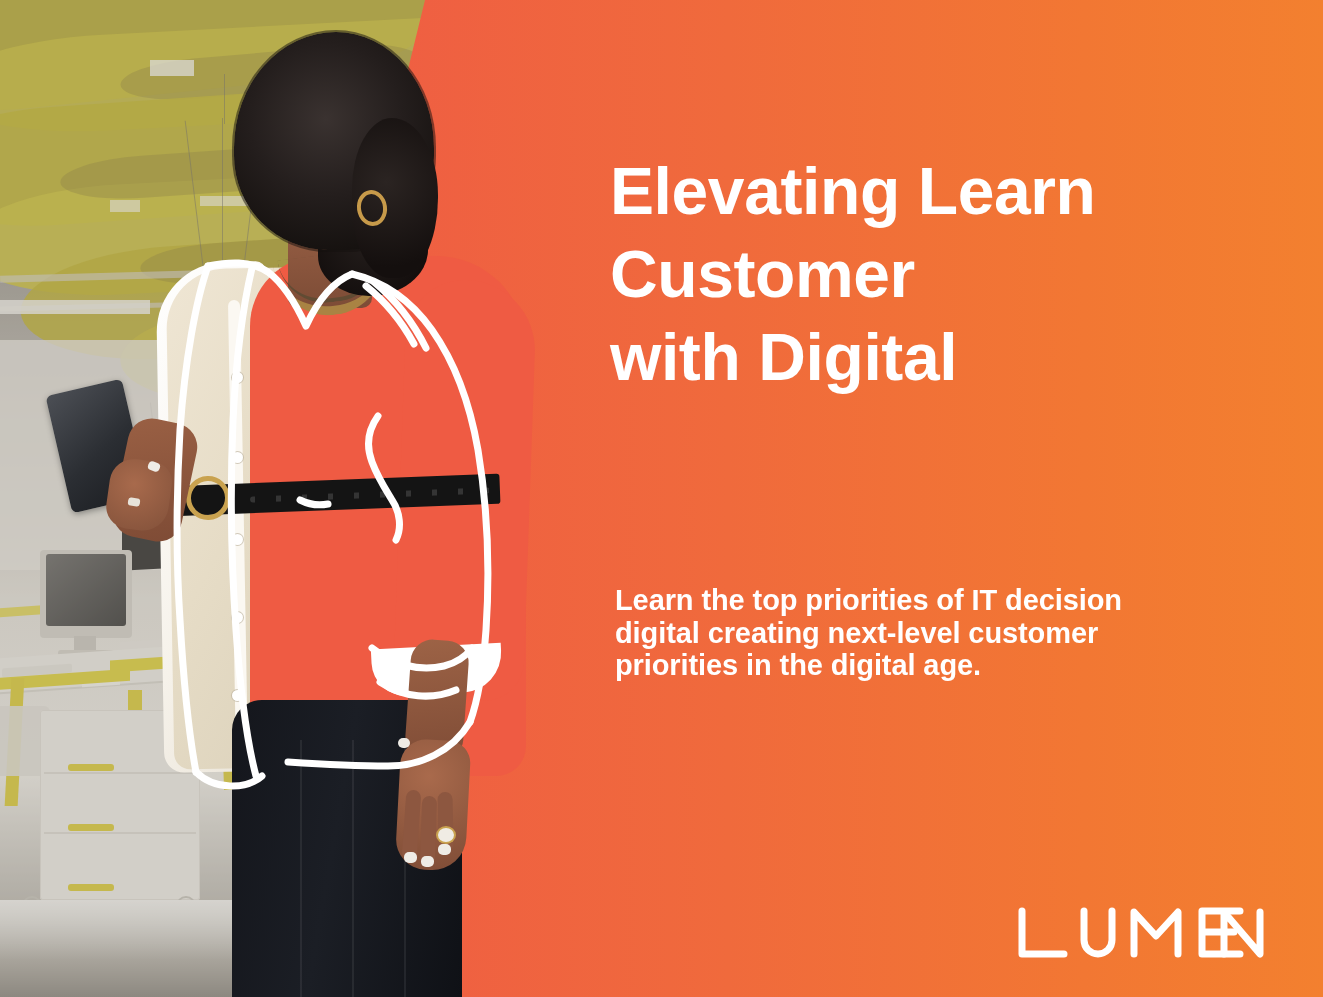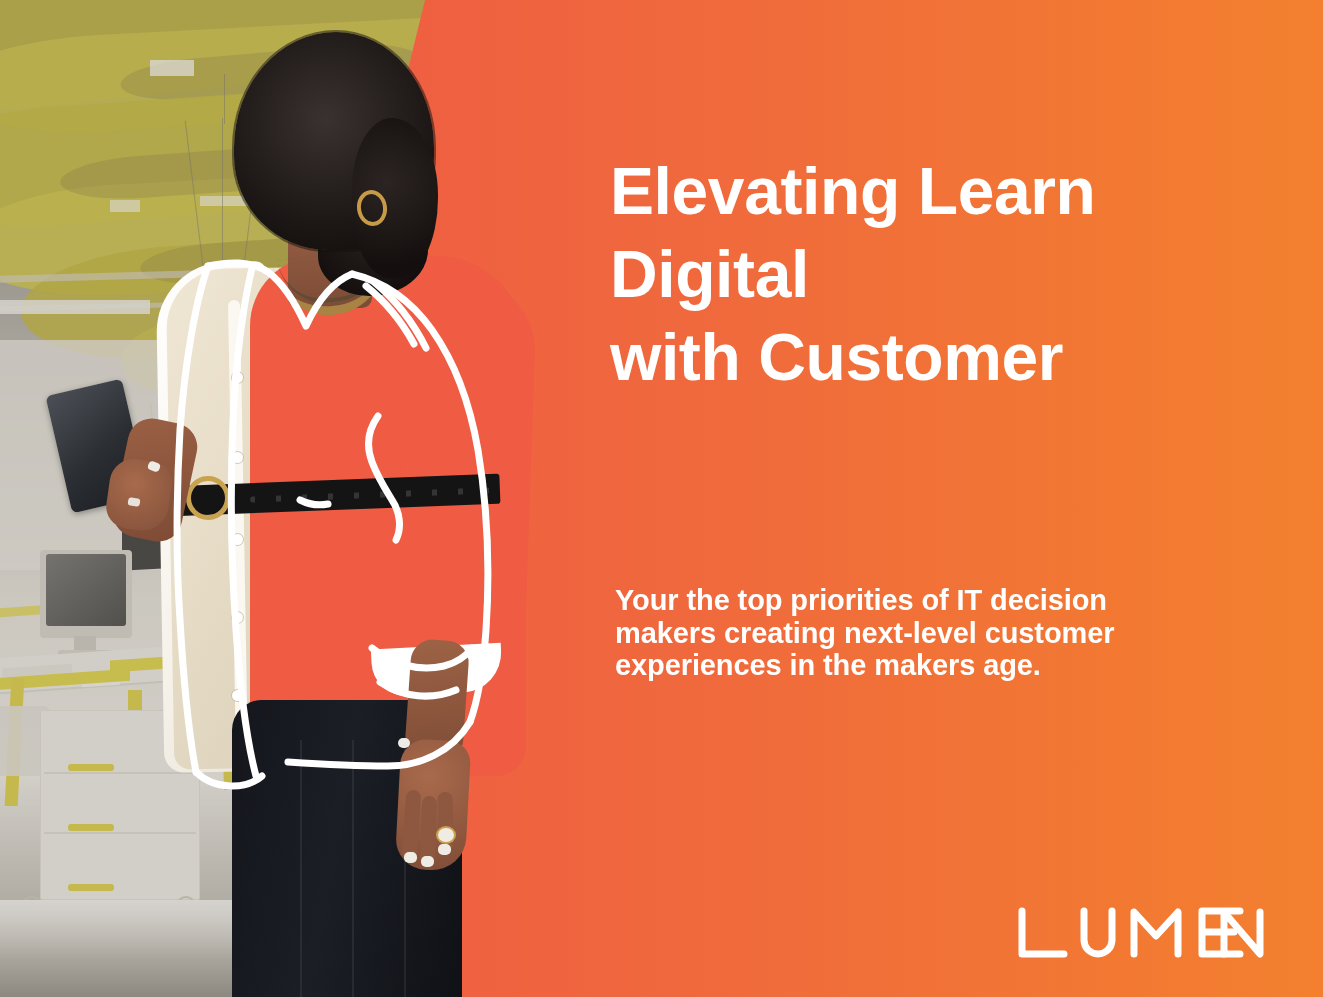--- a/index.html
+++ b/index.html
@@ -403,28 +403,28 @@
         <path d="M372 648 C392 664 418 672 444 666 C456 663 466 656 472 648"></path>
         <path d="M380 682 C404 698 432 700 456 690"></path>
 
         <path d="M300 500 C308 504 318 506 328 504"></path>
       </g>
     </svg>
   </div>
 
   <div class="headline">
     <div>Elevating Learn</div>
-    <div>Digital</div>
-    <div>with Customer</div>
+    <div>Customer</div>
+    <div>with Digital</div>
   </div>
 
   <div class="subhead">
-    <div>Your the top priorities of IT decision</div>
-    <div>makers creating next-level customer</div>
-    <div>experiences in the makers age.</div>
+    <div>Learn the top priorities of IT decision</div>
+    <div>digital creating next-level customer</div>
+    <div>priorities in the digital age.</div>
   </div>
 
   <div class="logo">
     <svg width="258" height="56" viewBox="0 0 258 56">
       <g fill="none" stroke="#ffffff" stroke-width="7" stroke-linecap="round" stroke-linejoin="round">
 
         <path d="M6 5 L6 48 L48 48"></path>
 
         <path d="M68 5 L68 34 A14 14 0 0 0 96 34 L96 5"></path>
 

